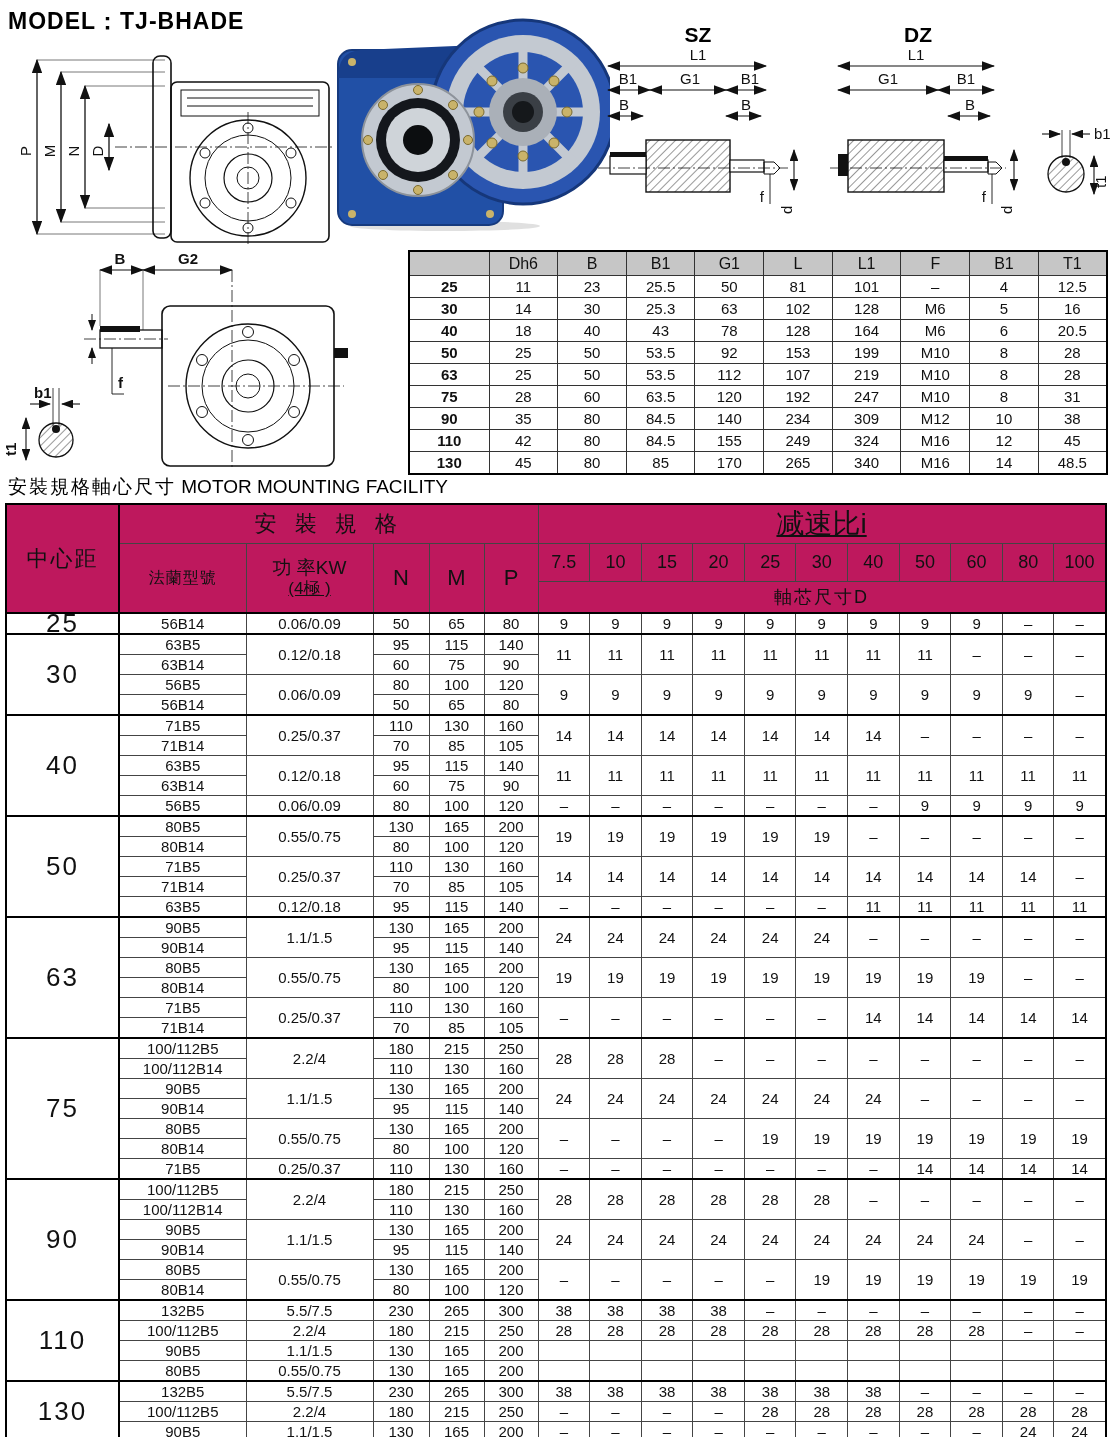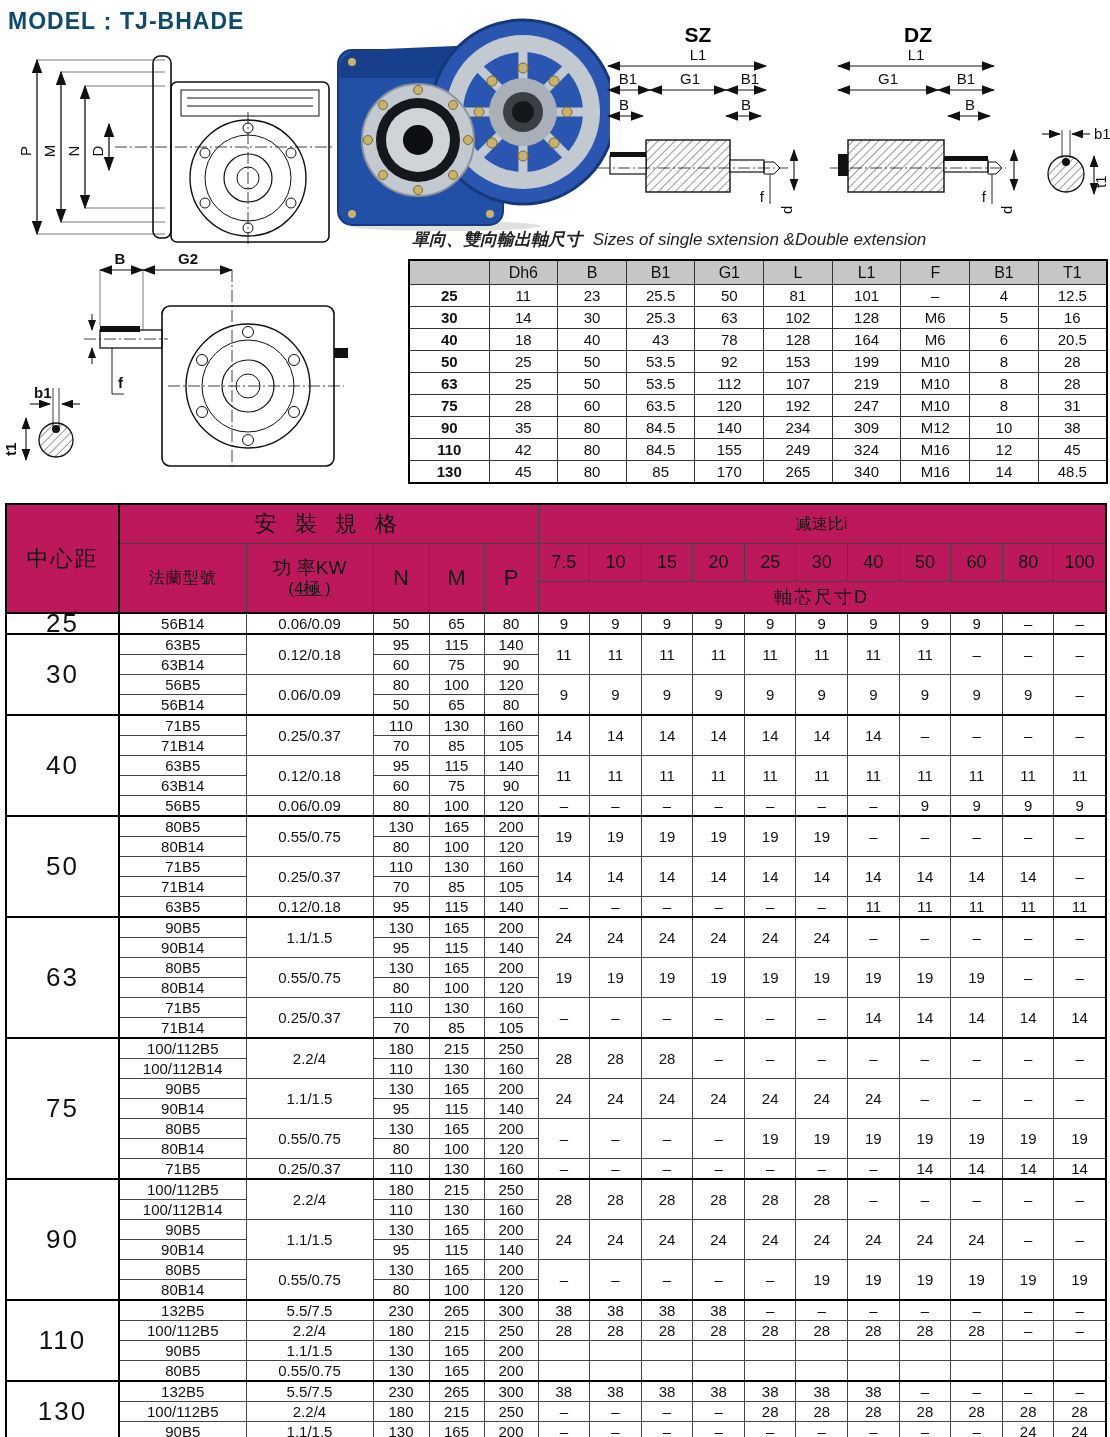--- a/index.html
+++ b/index.html
@@ -1,39 +1,39 @@
 <!DOCTYPE html>
 <html><head>
 <meta charset="utf-8">
 <style>
   html,body{margin:0;padding:0;background:#fff;}
   .page{position:relative;width:1110px;height:1437px;background:#fff;overflow:hidden;
         font-family:"Liberation Sans",sans-serif;color:#111;}
   .abs{position:absolute;}
-  .doc-title{left:8px;top:6px;font-size:23px;font-weight:bold;letter-spacing:1px;color:#0c4a6e;}
+  .doc-title{left:8px;top:6px;font-size:23px;font-weight:bold;letter-spacing:1px;color:#000000;}
   .caption{left:412px;top:228px;font-size:17px;font-style:italic;color:#222;white-space:nowrap;}
   .caption .cn{font-weight:bold;margin-right:6px;}
   .section-title{left:8px;top:474px;font-size:19px;color:#000;}
   .section-title .cn{letter-spacing:2px;}
 
   
   table{border-collapse:collapse;table-layout:fixed;}
-  .dim-table{left:408px;top:259px;width:700px;border:2px solid #000;}
+  .dim-table{left:408px;top:250px;width:700px;border:2px solid #000;}
   .dim-table th,.dim-table td{border:1px solid #333;text-align:center;padding:0;
       font-size:15px;height:21px;line-height:21px;background:#fff;color:#111;}
   .dim-table thead th{background:#c6c6c6;font-weight:normal;font-size:16px;height:23px;}
   .dim-table td.rowhead{font-weight:bold;}
 
   
   .mount-table{left:5px;top:503px;width:1100px;border:2px solid #000;}
   .mount-table th,.mount-table td{border:1px solid #444;text-align:center;padding:0;
       background:#fff;color:#111;font-weight:normal;}
   .mount-table thead th{background:#be185d;}
   .th-spec{font-size:22px;letter-spacing:6px;height:38px;}
-  .th-ratio{font-size:16px;height:38px;}
+  .th-ratio{font-size:28px;height:38px;text-decoration:underline;}
   .th-center{font-size:22px;letter-spacing:2px;border-right:2px solid #000 !important;}
   .th-flange{font-size:16px;letter-spacing:1px;}
   .th-power{font-size:19px;line-height:1.15;}
   .th-power .sub{font-size:17px;text-decoration:underline;}
   .th-nmp{font-size:22px;}
   .th-rcol{font-size:18px;height:37px;}
   .th-shaft{font-size:18px;height:30px;letter-spacing:2px;}
   .mount-table td{font-size:15px;height:19px;line-height:19px;}
   .mount-table td.cdc{font-size:26px;letter-spacing:2px;border-right:2px solid #000;}
   .mount-table tr.g0 td{border-top:2px solid #000;}
@@ -197,24 +197,20 @@
     <circle cx="468" cy="140" r="4" fill="#111"></circle>
     <line x1="464" y1="108" x2="464" y2="136" stroke="#111" stroke-width="0.8"></line>
     <line x1="472" y1="108" x2="472" y2="136" stroke="#111" stroke-width="0.8"></line>
     <line x1="444" y1="112" x2="462" y2="112" stroke="#111" stroke-width="1.1" marker-end="url(#ar)"></line>
     <line x1="474" y1="112" x2="492" y2="112" stroke="#111" stroke-width="1.1" marker-start="url(#ar)"></line>
     <text x="496" y="117" font-size="15" fill="#111">b1</text>
     <line x1="496" y1="134" x2="496" y2="172" stroke="#111" stroke-width="1.1" marker-start="url(#ar)" marker-end="url(#ar)"></line>
     <text x="508" y="166" font-size="15" fill="#111" transform="rotate(-90 508 166)">t1</text>
   </svg>
 
-  <div class="abs caption">
-    <span class="cn">單向、雙向輸出軸尺寸</span>
-    <span>Sizes of single sxtension &amp;Double extension</span>
-  </div>
 
   <table class="abs dim-table">
     <colgroup>
       <col style="width:80px">
         <col>
         <col>
         <col>
         <col>
         <col>
         <col>
@@ -385,20 +381,24 @@
     <line x1="30" y1="156" x2="50" y2="156" stroke="#111" stroke-width="1.1" marker-end="url(#ar)"></line>
     <line x1="62" y1="156" x2="80" y2="156" stroke="#111" stroke-width="1.1" marker-start="url(#ar)"></line>
     <line x1="53" y1="140" x2="53" y2="178" stroke="#111" stroke-width="0.8"></line>
     <line x1="59" y1="140" x2="59" y2="178" stroke="#111" stroke-width="0.8"></line>
     <circle cx="56" cy="192" r="17" fill="url(#h1)" stroke="#111" stroke-width="1.3"></circle>
     <circle cx="56" cy="181" r="4" fill="#111"></circle>
     <line x1="26" y1="170" x2="26" y2="212" stroke="#111" stroke-width="1.1" marker-start="url(#ar)" marker-end="url(#ar)"></line>
     <text x="16" y="208" font-size="15" font-weight="bold" fill="#111" transform="rotate(-90 16 208)">t1</text>
   </svg>
 
+  <div class="abs section-title">
+    <span class="cn">安裝規格軸心尺寸</span>
+    <span>MOTOR MOUNTING FACILITY</span>
+  </div>
 
   <table class="abs mount-table">
     <colgroup>
       <col style="width:113px">
         <col style="width:127px">
         <col style="width:127px">
       <col style="width:56px">
         <col style="width:55px">
         <col style="width:54px">
       <col span="11" style="width:51.6px">

